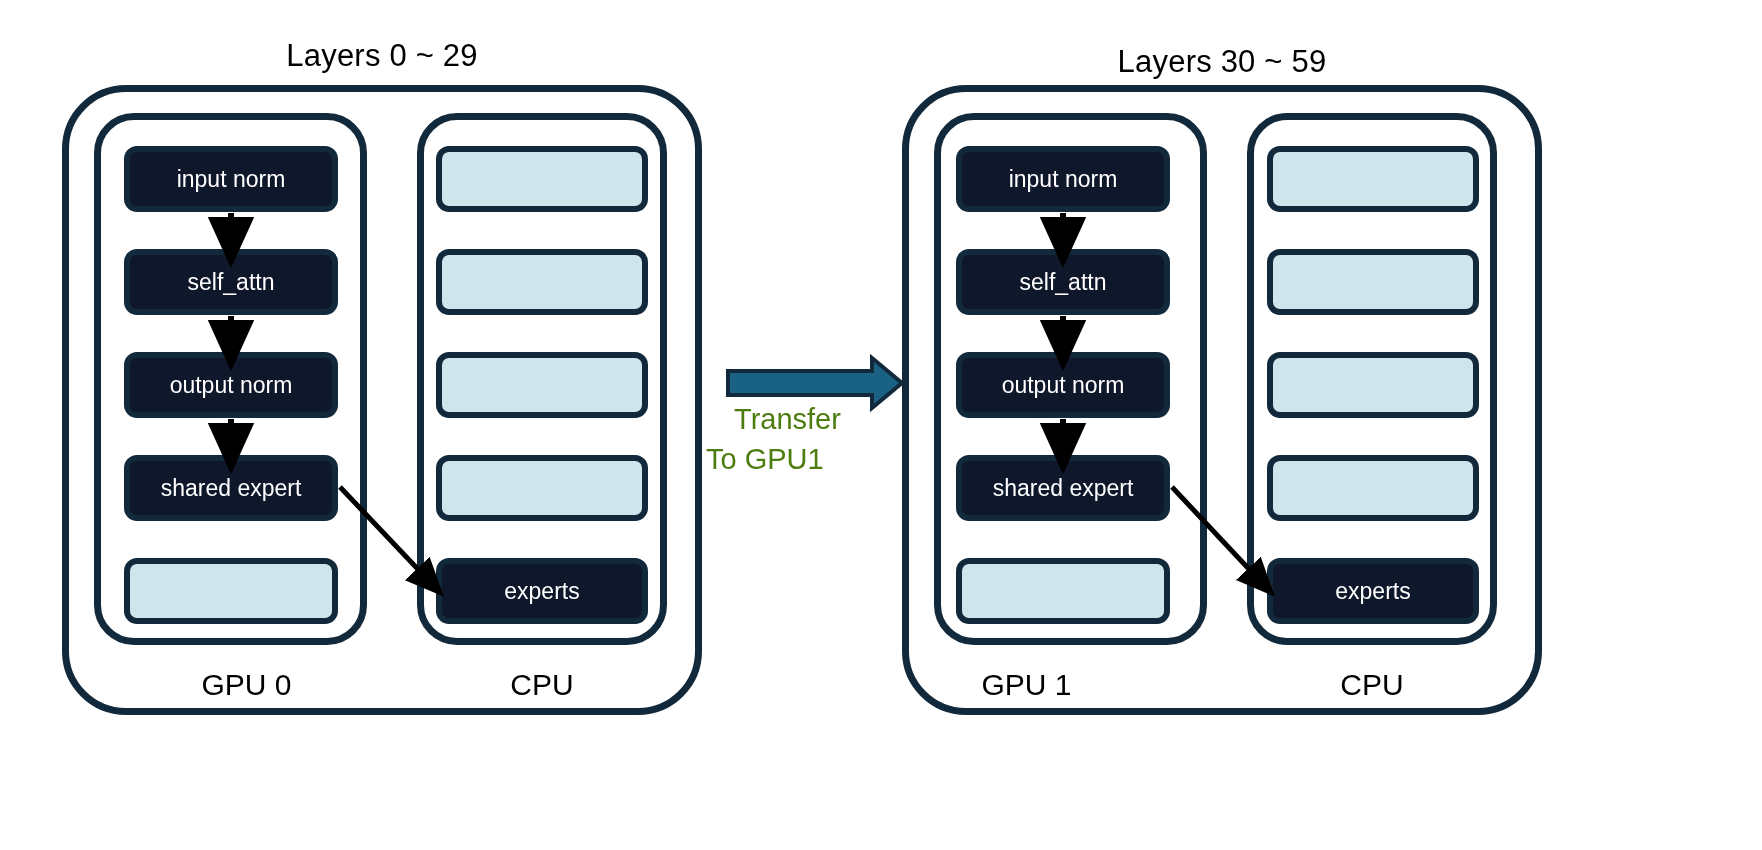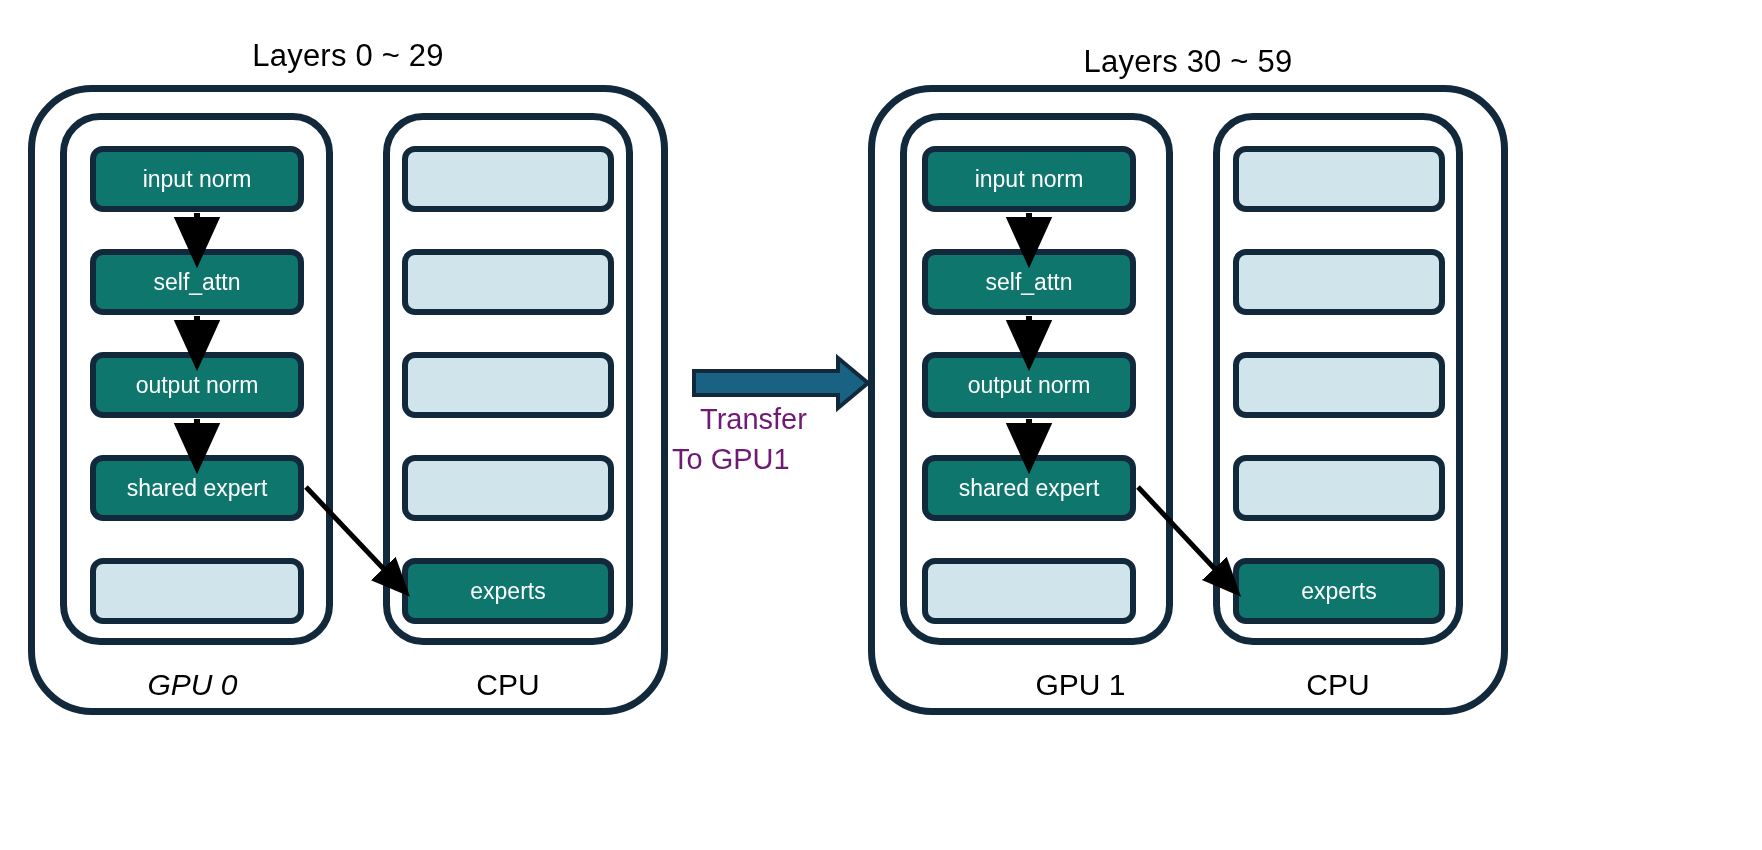--- a/index.html
+++ b/index.html
@@ -6,20 +6,21 @@
   html, body {
     width: 1762px; height: 850px;
     background: #ffffff;
     font-family: "Liberation Sans", sans-serif;
     overflow: hidden;
   }
   #stage {
     position: relative;
     width: 1530px; height: 850px;
     background: #ffffff;
+    margin-left: 34px;
   }
   
   .group {
     position: absolute;
     border: 7px solid #12293C;
     border-radius: 64px;
     background: #ffffff;
   }
   .group-title {
     position: absolute;
@@ -48,34 +49,34 @@
     position: absolute;
     border: 6px solid #12293C;
     border-radius: 13px;
     display: flex;
     align-items: center;
     justify-content: center;
     font-size: 23px;
     color: #ffffff;
     white-space: nowrap;
   }
-  .block.active  { background: #0f766e; }
+  .block.active  { background: #0f172a; }
   .block.idle    { background: #D0E5EB; color: transparent; }
 
   
   #arrows {
     position: absolute;
     left: 0; top: 0;
     width: 1762px; height: 850px;
     pointer-events: none;
   }
   .transfer-label {
     position: absolute;
     font-size: 29px;
-    color: #701a75;
+    color: #4d7c0f;
     line-height: 1.32;
     white-space: pre;
     text-align: left;
   }
 </style>
 </head>
 <body>
 
 <div id="stage">
 
@@ -84,21 +85,21 @@
   <div class="group" style="left:28px; top:85px; width:640px; height:630px;"></div>
 
   <div class="column" style="left:60px; top:113px; width:273px; height:532px;"></div>
 
   <div class="block active" style="left:90px; top:146px; width:214px; height:66px;">input norm</div>
   <div class="block active" style="left:90px; top:249px; width:214px; height:66px;">self_attn</div>
   <div class="block active" style="left:90px; top:352px; width:214px; height:66px;">output norm</div>
   <div class="block active" style="left:90px; top:455px; width:214px; height:66px;">shared expert</div>
   <div class="block idle" style="left:90px; top:558px; width:214px; height:66px;"></div>
 
-  <div class="column-label" style="left:56px; top:668px; width:273px;font-style:italic;">GPU 0</div>
+  <div class="column-label" style="left:76px; top:668px; width:273px;">GPU 0</div>
 
   <div class="column" style="left:383px; top:113px; width:250px; height:532px;"></div>
 
   <div class="block idle" style="left:402px; top:146px; width:212px; height:66px;"></div>
   <div class="block idle" style="left:402px; top:249px; width:212px; height:66px;"></div>
   <div class="block idle" style="left:402px; top:352px; width:212px; height:66px;"></div>
   <div class="block idle" style="left:402px; top:455px; width:212px; height:66px;"></div>
   <div class="block active" style="left:402px; top:558px; width:212px; height:66px;">experts</div>
 
   <div class="column-label" style="left:383px; top:668px; width:250px;">CPU</div>
@@ -108,21 +109,21 @@
   <div class="group" style="left:868px; top:85px; width:640px; height:630px;"></div>
 
   <div class="column" style="left:900px; top:113px; width:273px; height:532px;"></div>
 
   <div class="block active" style="left:922px; top:146px; width:214px; height:66px;">input norm</div>
   <div class="block active" style="left:922px; top:249px; width:214px; height:66px;">self_attn</div>
   <div class="block active" style="left:922px; top:352px; width:214px; height:66px;">output norm</div>
   <div class="block active" style="left:922px; top:455px; width:214px; height:66px;">shared expert</div>
   <div class="block idle" style="left:922px; top:558px; width:214px; height:66px;"></div>
 
-  <div class="column-label" style="left:944px; top:668px; width:273px;">GPU 1</div>
+  <div class="column-label" style="left:856px; top:668px; width:273px;">GPU 1</div>
 
   <div class="column" style="left:1213px; top:113px; width:250px; height:532px;"></div>
 
   <div class="block idle" style="left:1233px; top:146px; width:212px; height:66px;"></div>
   <div class="block idle" style="left:1233px; top:249px; width:212px; height:66px;"></div>
   <div class="block idle" style="left:1233px; top:352px; width:212px; height:66px;"></div>
   <div class="block idle" style="left:1233px; top:455px; width:212px; height:66px;"></div>
   <div class="block active" style="left:1233px; top:558px; width:212px; height:66px;">experts</div>
 
   <div class="column-label" style="left:1213px; top:668px; width:250px;">CPU</div>

